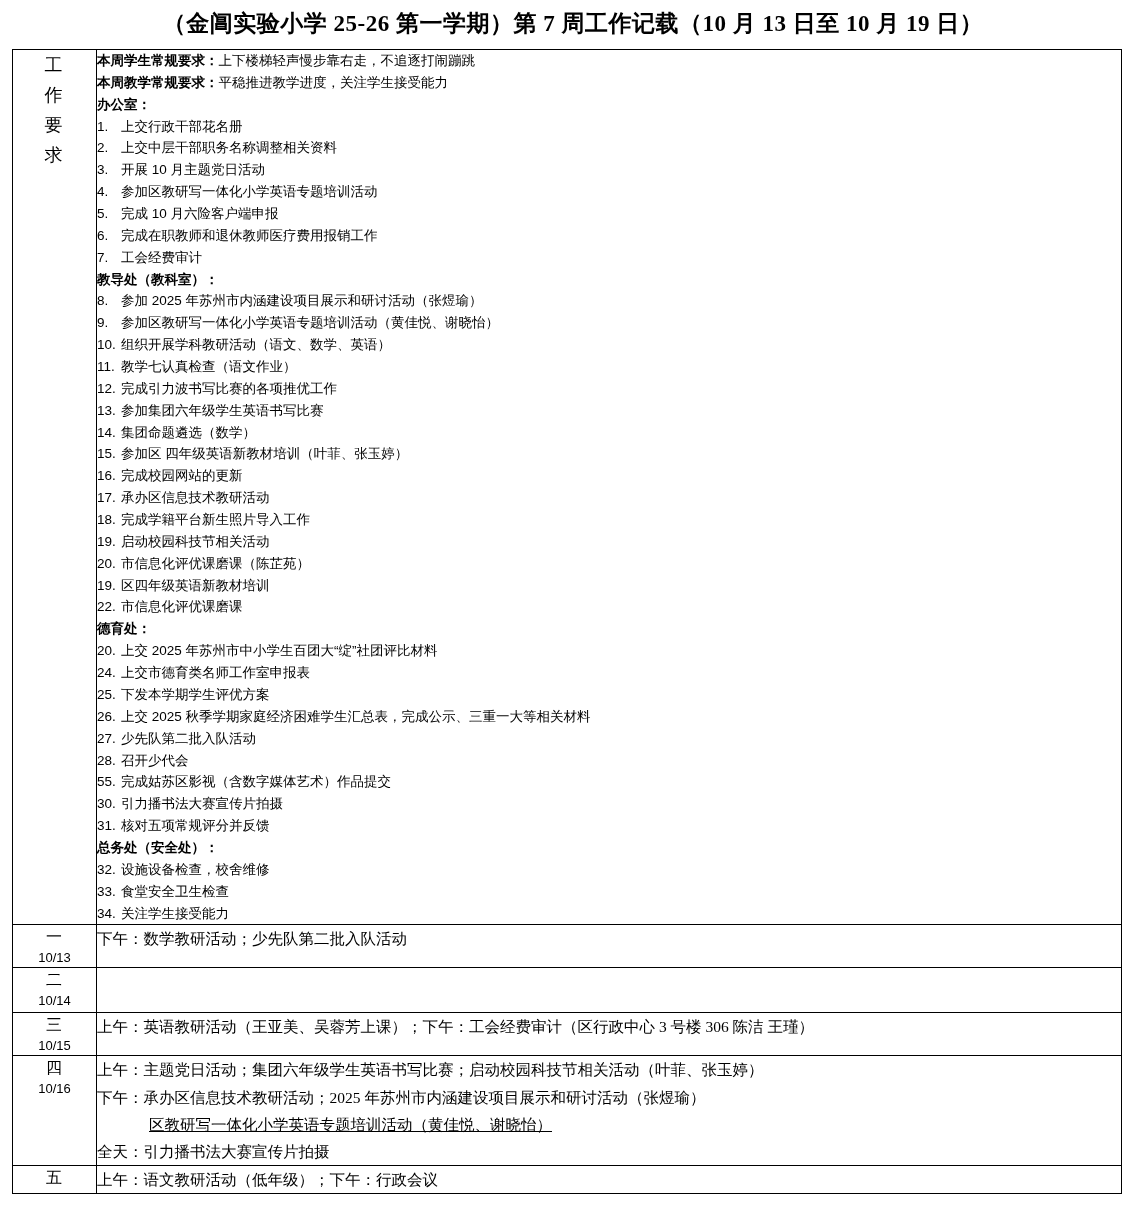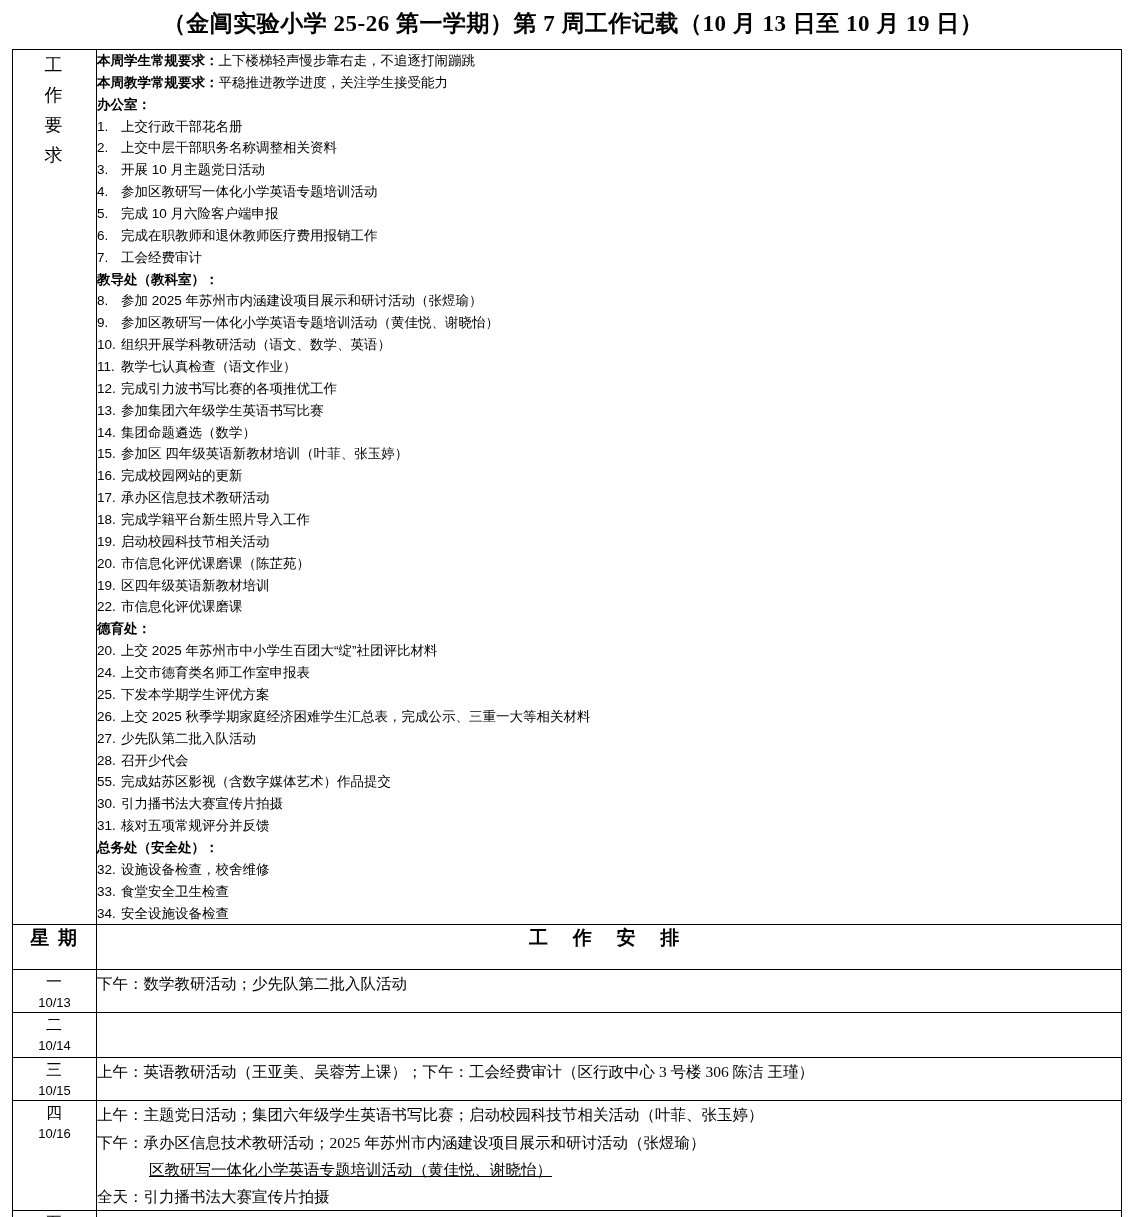--- a/index.html
+++ b/index.html
@@ -173,29 +173,25 @@
               <div class="req-line"><span class="num">25.</span><span>下发本学期学生评优方案</span></div>
               <div class="req-line"><span class="num">26.</span><span>上交 2025 秋季学期家庭经济困难学生汇总表，完成公示、三重一大等相关材料</span></div>
               <div class="req-line"><span class="num">27.</span><span>少先队第二批入队活动</span></div>
               <div class="req-line"><span class="num">28.</span><span>召开少代会</span></div>
               <div class="req-line"><span class="num">55.</span><span>完成姑苏区影视（含数字媒体艺术）作品提交</span></div>
               <div class="req-line"><span class="num">30.</span><span>引力播书法大赛宣传片拍摄</span></div>
               <div class="req-line"><span class="num">31.</span><span>核对五项常规评分并反馈</span></div>
               <div class="req-line"><span class="hd">总务处（安全处）：</span></div>
               <div class="req-line"><span class="num">32.</span><span>设施设备检查，校舍维修</span></div>
               <div class="req-line"><span class="num">33.</span><span>食堂安全卫生检查</span></div>
-              <div class="req-line"><span class="num">34.</span><span>安全设施设备检查</span></div>
+              <div class="req-line"><span class="num">34.</span><span>关注学生接受能力</span></div>
             </div>
         </td>
       </tr>
 
-      <tr class="row-week-head">
-        <td class="week-head-label">星 期</td>
-        <td class="week-head-title">工 作 安 排</td>
-      </tr>
 
       </tbody>
       <tbody id="day-rows">
         <tr>
           <td class="day-cell">
             <span class="cn">一</span>
             <span class="date">10/13</span>
           </td>
           <td class="plan-cell">
             <div class="plan-line">下午：数学教研活动；少先队第二批入队活动</div>

